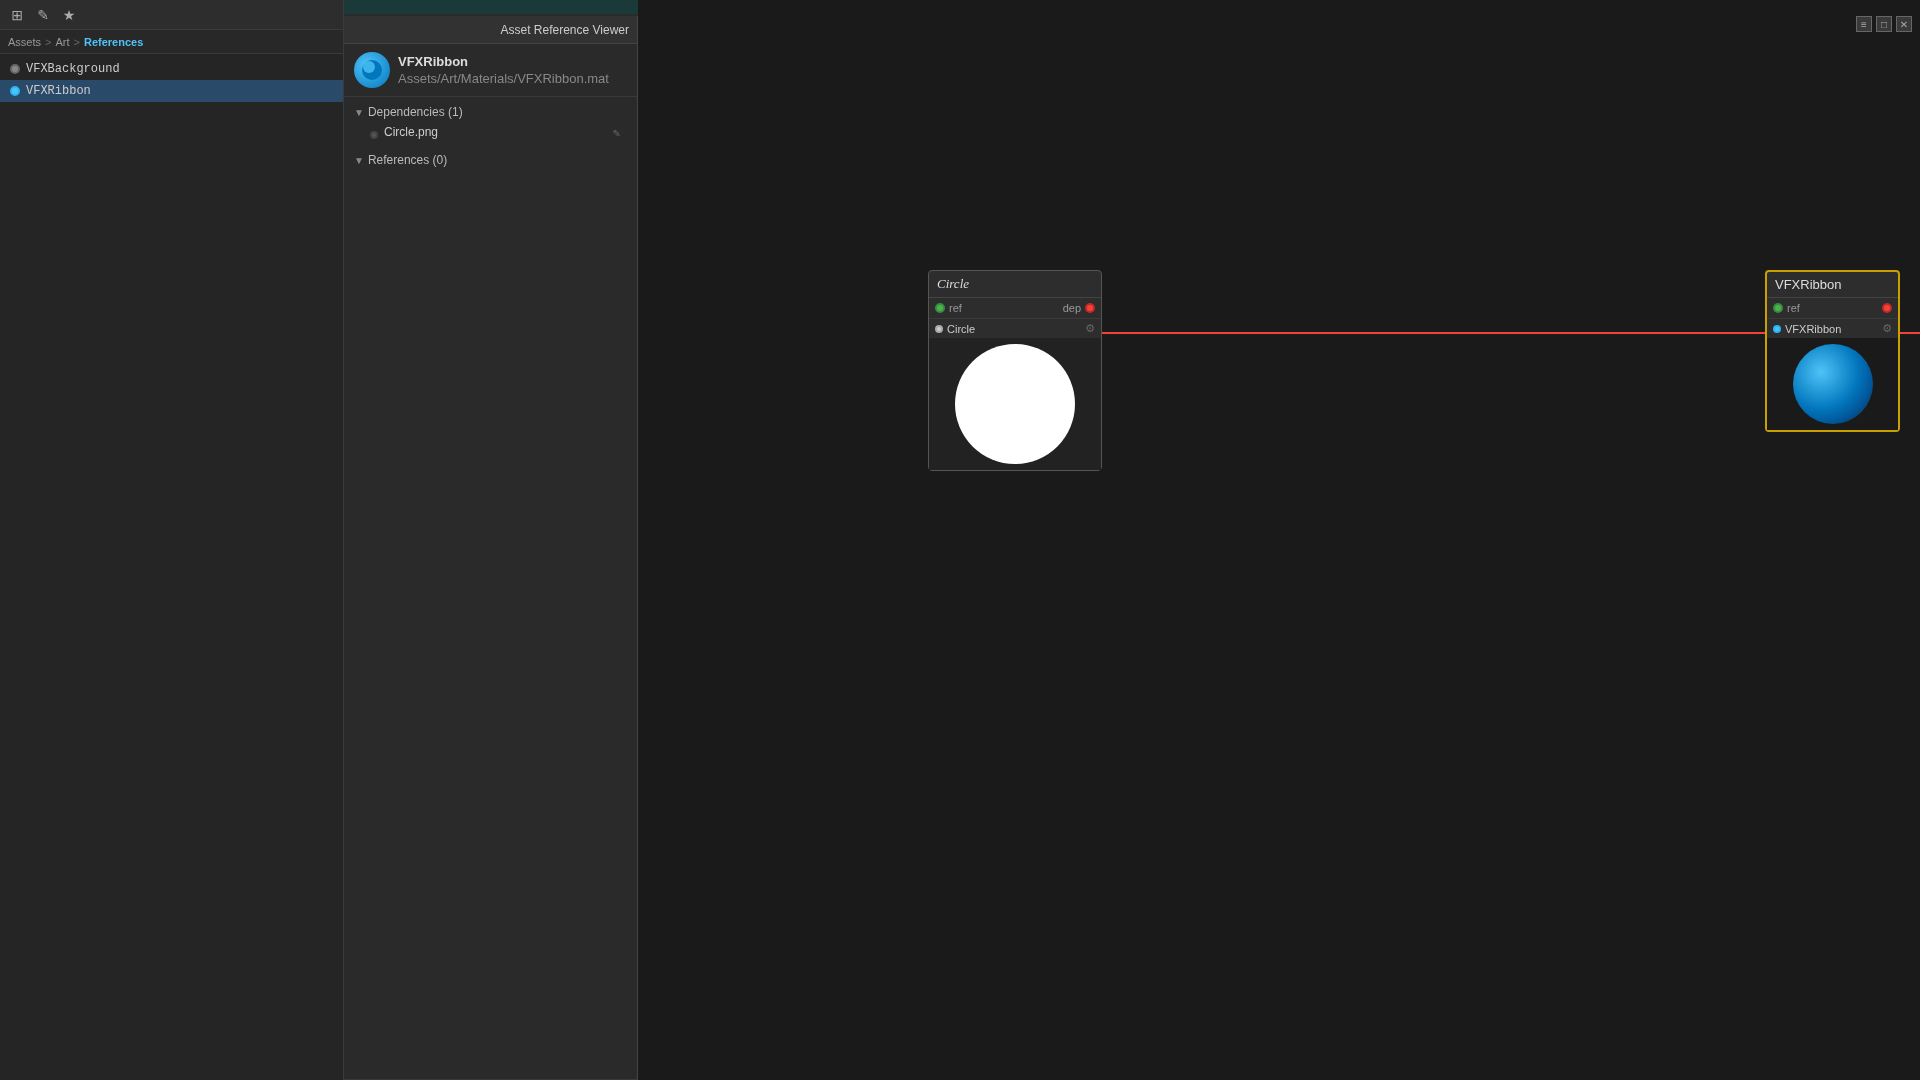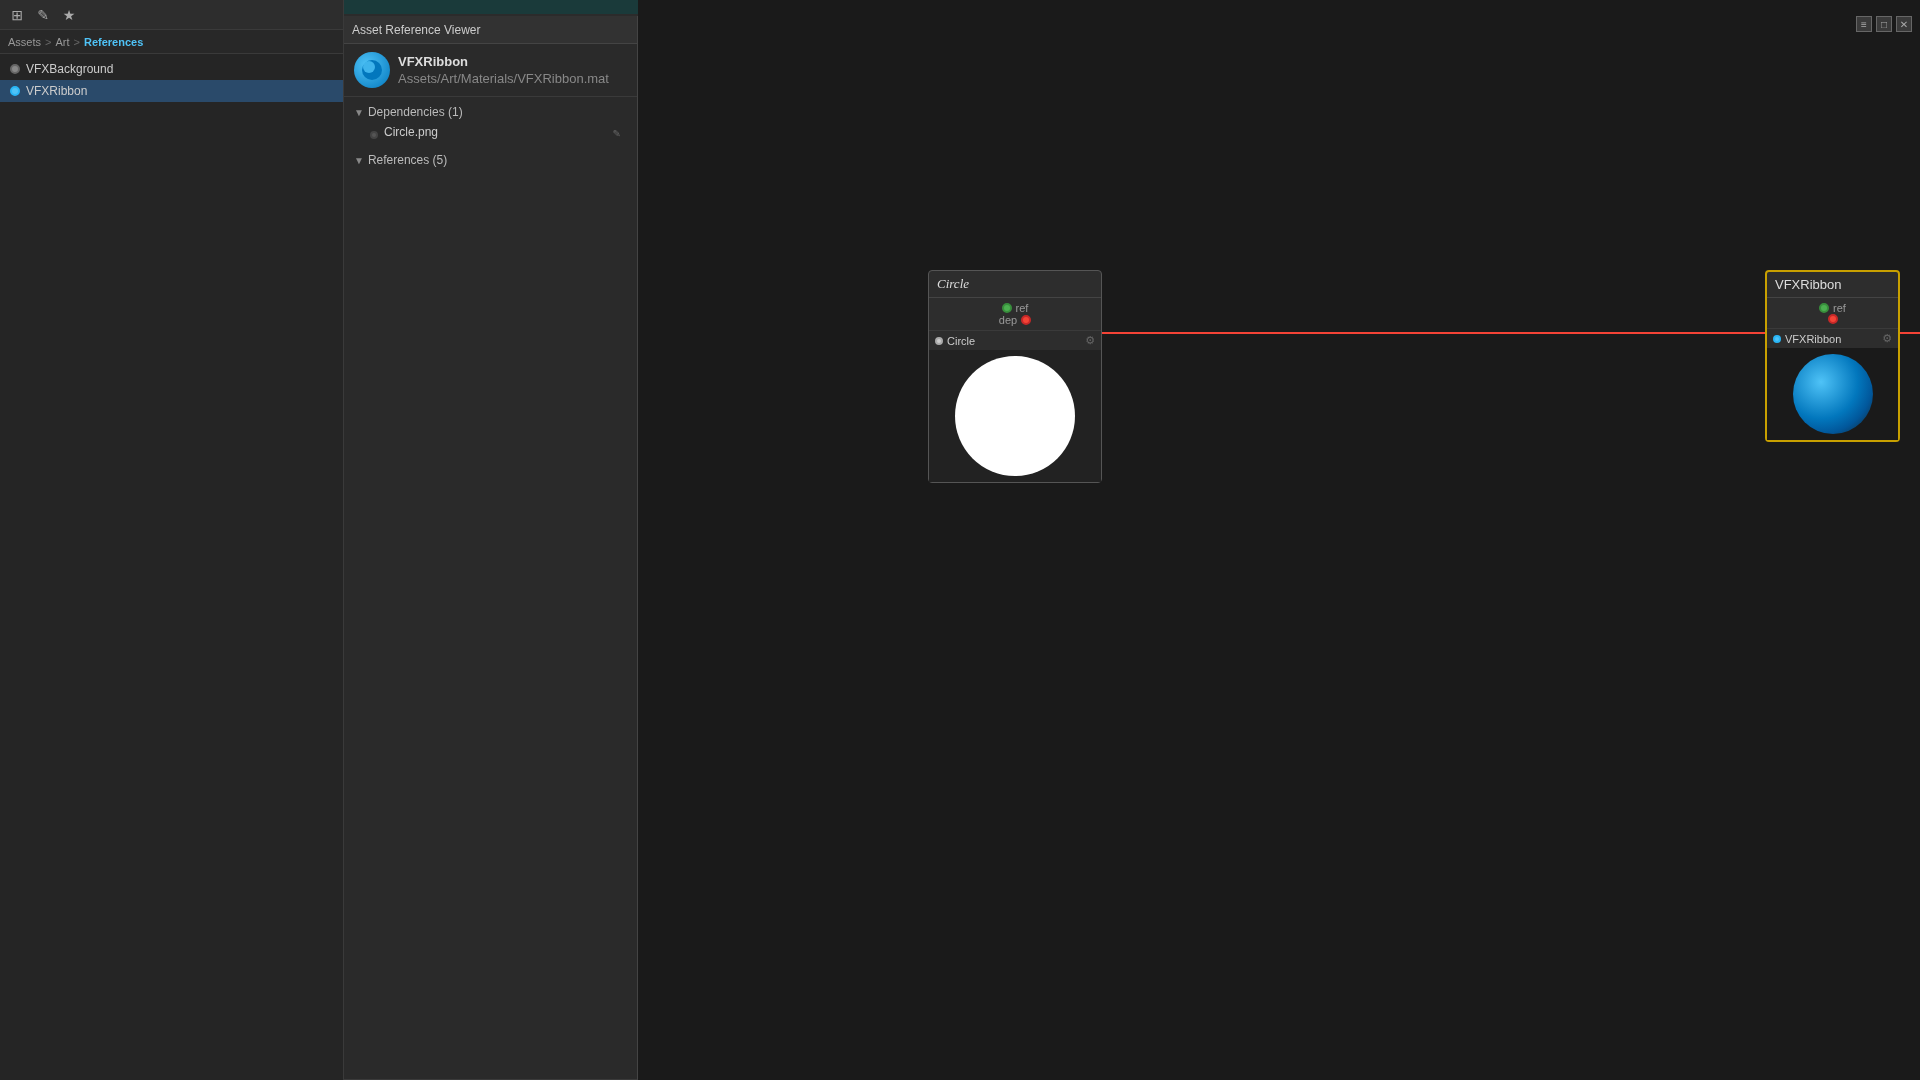--- a/index.html
+++ b/index.html
@@ -104,30 +104,32 @@
       border-radius: 50%;
       flex-shrink: 0;
     }
 
     .dot-gray { background: #888; border: 2px solid #666; }
     .dot-blue { background: #4fc3f7; border: 2px solid #29b6f6; }
 
     .asset-name {
       font-size: 12px;
       color: #ccc;
+      font-family: Liberation Mono, monospace;
     }
 
     .arv-titlebar {
       display: flex;
       align-items: center;
       padding: 0 8px;
       height: 28px;
       background: #323232;
       border-bottom: 1px solid #444;
       gap: 6px;
+      text-align: right;
     }
 
     .arv-title-text {
       font-size: 12px;
       color: #ccc;
       flex: 1;
     }
 
     .arv-header {
       display: flex;
@@ -294,25 +296,23 @@
       padding: 5px 8px;
       font-size: 13px;
       font-style: italic;
       color: #ddd;
       border-bottom: 1px solid #444;
       font-family: Georgia, serif;
     }
 
     .node-ports {
       display: flex;
-      align-items: center;
       justify-content: space-between;
       padding: 4px 6px;
       border-bottom: 1px solid #3a3a3a;
-      flex-direction: column;
     }
 
     .port-left {
       display: flex;
       align-items: center;
       gap: 4px;
     }
 
     .port-right {
       display: flex;
@@ -531,21 +531,21 @@
     <div class="arv-dep-item">
       <div class="dep-dot"></div>
       <span>Circle.png</span>
       <span class="dep-edit-icon">✎</span>
     </div>
   </div>
 
   <div class="arv-section">
     <div class="arv-section-header">
       <span class="arv-section-arrow">▼</span>
-      <span>References (5)</span>
+      <span>References (0)</span>
     </div>
   </div>
 
   <div class="arv-content"></div>
 
   <div class="arv-bottom">
   </div>
 </div>
 
 <div class="window-controls">

